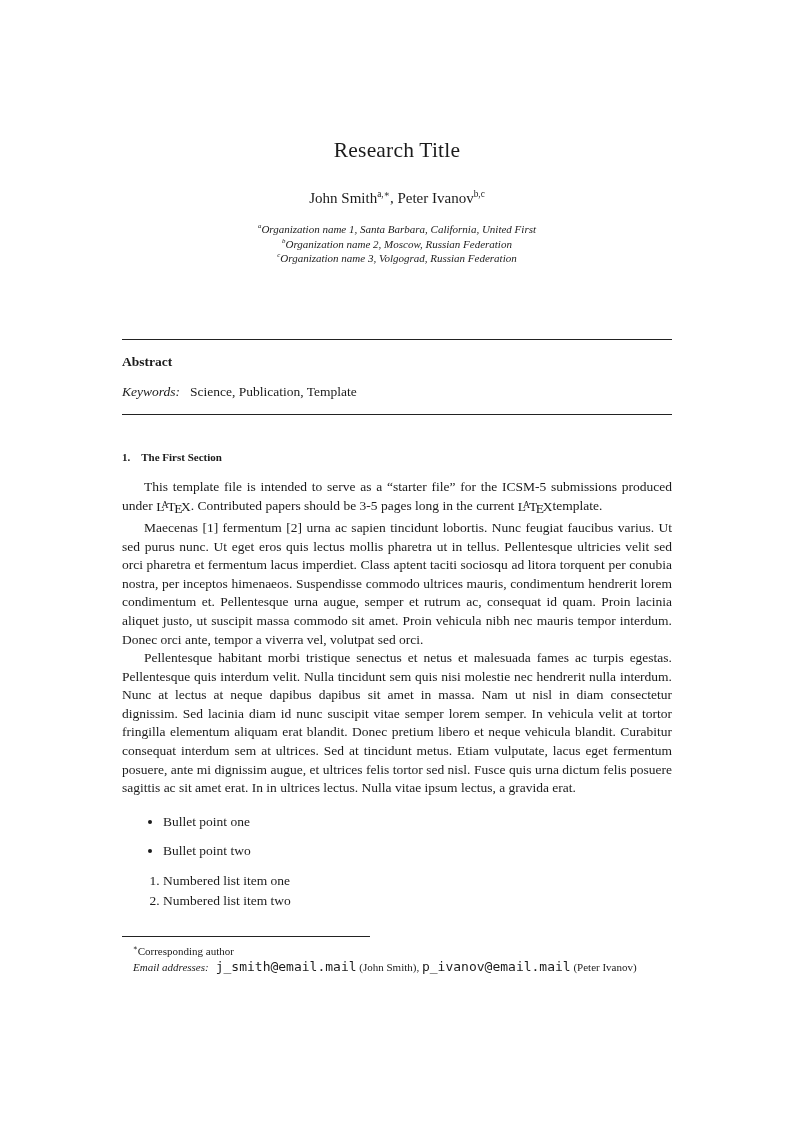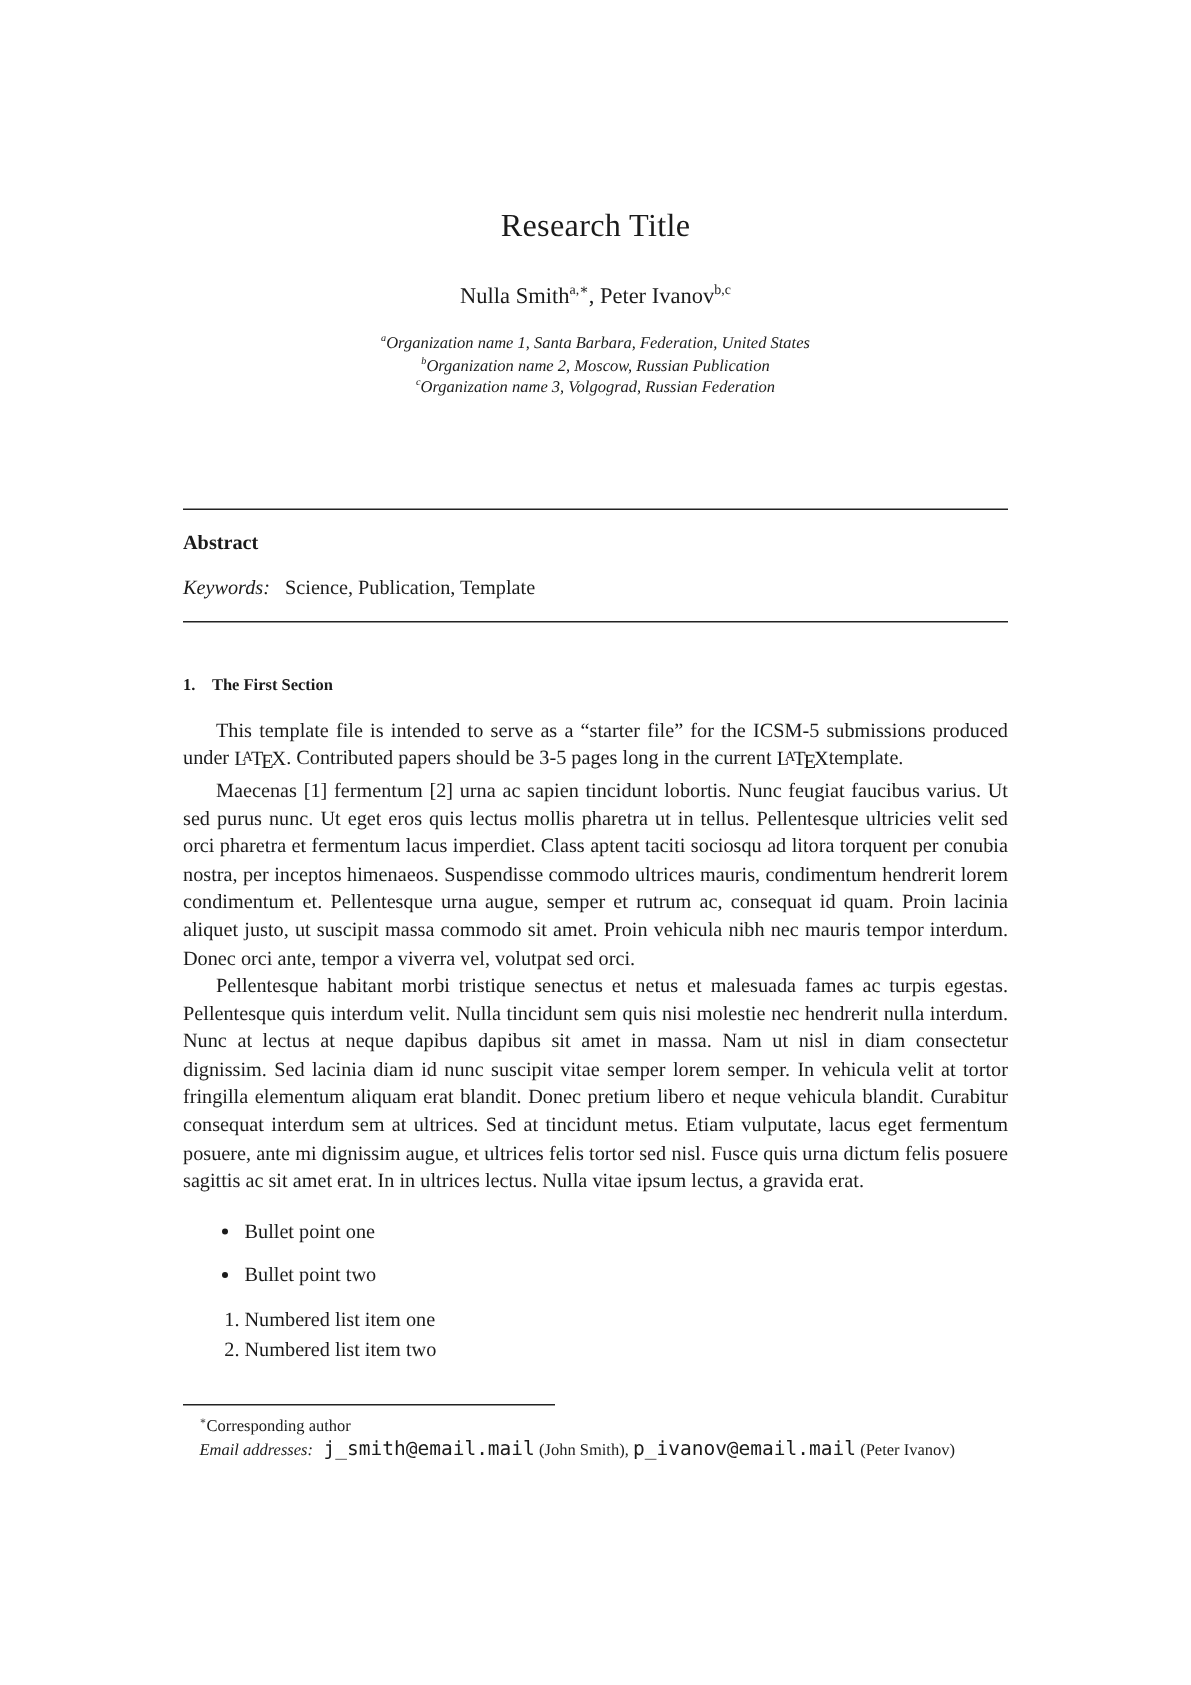--- a/index.html
+++ b/index.html
@@ -67,25 +67,25 @@
   .mono { font-family: "DejaVu Sans Mono", "Liberation Mono", monospace; font-size: 13px; }
 </style>
 </head>
 <body>
 
 <div class="page">
 
   <header class="paper-header">
     <h1 class="title">Research Title</h1>
 
-    <div class="authors"><span>Nulla Smith</span><sup>a,∗</sup><span>, </span><span>Peter Ivanov</span><sup>b,c</sup></div>
+    <div class="authors"><span>John Smith</span><sup>a,∗</sup><span>, </span><span>Peter Ivanov</span><sup>b,c</sup></div>
 
     <div class="affiliations">
-      <div class="affil"><sup>a</sup><span>Organization name 1, Santa Barbara, Federation, United States</span></div>
-      <div class="affil"><sup>b</sup><span>Organization name 2, Moscow, Russian Publication</span></div>
+      <div class="affil"><sup>a</sup><span>Organization name 1, Santa Barbara, California, United First</span></div>
+      <div class="affil"><sup>b</sup><span>Organization name 2, Moscow, Russian Federation</span></div>
       <div class="affil"><sup>c</sup><span>Organization name 3, Volgograd, Russian Federation</span></div>
     </div>
   </header>
 
   <section class="abstract-block">
     <hr class="rule">
     <h2 class="abstract-heading">Abstract</h2>
     <div class="keywords">
       <span class="kw-label">Keywords:</span><span>Science, Publication, Template</span>
     </div>

